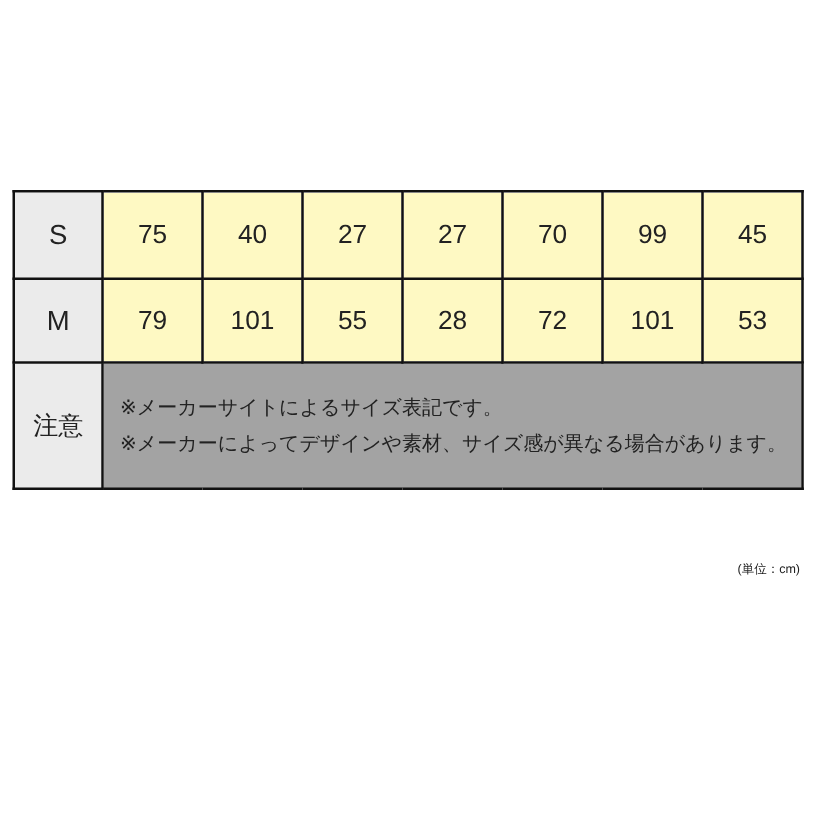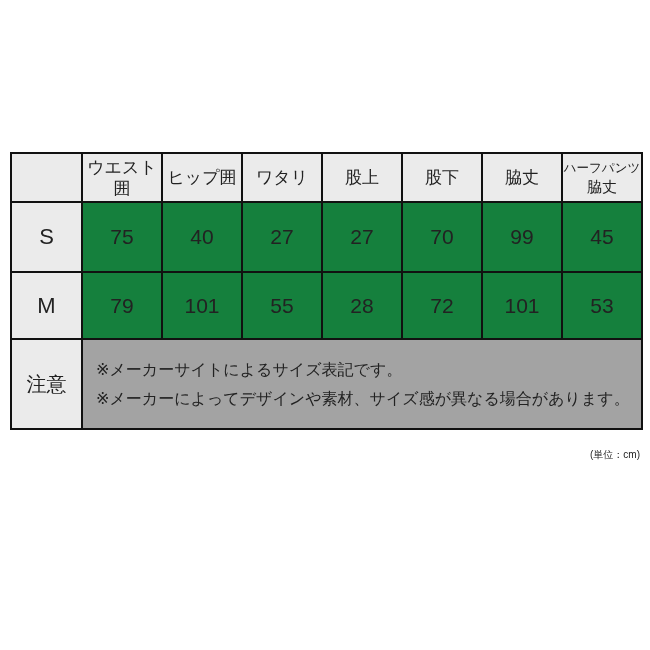--- a/index.html
+++ b/index.html
@@ -31,36 +31,36 @@
   .size-table td{
     border:2px solid var(--border);
     text-align:center;
     vertical-align:middle;
     font-weight:normal;
     overflow:hidden;
   }
   tr.hdr-row{height:49px;}
   tr.row-s{height:70px;}
   tr.row-m{height:67px;}
-  tr.note-row{height:90px;}
+  tr.note-row{height:101px;}
   .size-table th{
     background:var(--header_bg);
     font-size:17px;
     line-height:21px;
   }
   .size-table th .hline{display:block;}
   .size-table th.halfpants .hline1{font-size:12.5px;line-height:17px;}
   .size-table th.halfpants .hline2{font-size:15px;line-height:19px;}
   td.size-label{
     background:var(--header_bg);
     font-size:22px;
   }
   td.num-cell{
     font-size:21px;
-    background:#15803d;
+    background:#fef9c3;
   }
   td.note-label{
     background:var(--header_bg);
     font-size:20px;
   }
   td.note-cell{
     background:#a3a3a3;
     text-align:left;
     padding-left:13px;
     font-size:16px;
@@ -82,46 +82,20 @@
     <col class="c-label">
     <col class="c-data">
       <col class="c-data">
       <col class="c-data">
       <col class="c-data">
     <col class="c-data">
       <col class="c-data">
       <col class="c-data">
   </colgroup>
   <tbody>
-    <tr class="hdr-row">
-      <th></th>
-      <th>
-        <span class="hline">ウエスト</span>
-        <span class="hline">囲</span>
-      </th>
-      <th>
-        <span class="hline">ヒップ囲</span>
-      </th>
-      <th>
-        <span class="hline">ワタリ</span>
-      </th>
-      <th>
-        <span class="hline">股上</span>
-      </th>
-      <th>
-        <span class="hline">股下</span>
-      </th>
-      <th>
-        <span class="hline">脇丈</span>
-      </th>
-      <th class="halfpants">
-        <span class="hline hline1">ハーフパンツ</span>
-        <span class="hline hline2">脇丈</span>
-      </th>
-    </tr>
 
     <tr class="row-s">
       <td class="size-label">S</td>
       <td class="num-cell">75</td>
       <td class="num-cell">40</td>
       <td class="num-cell">27</td>
       <td class="num-cell">27</td>
       <td class="num-cell">70</td>
       <td class="num-cell">99</td>
       <td class="num-cell">45</td>

